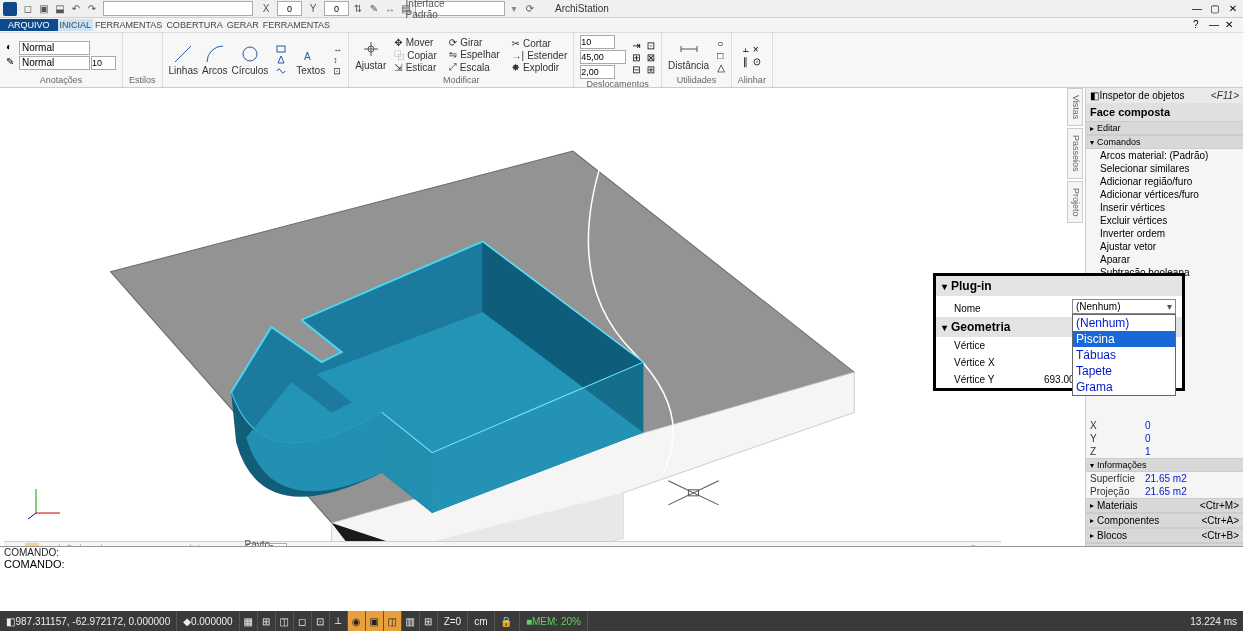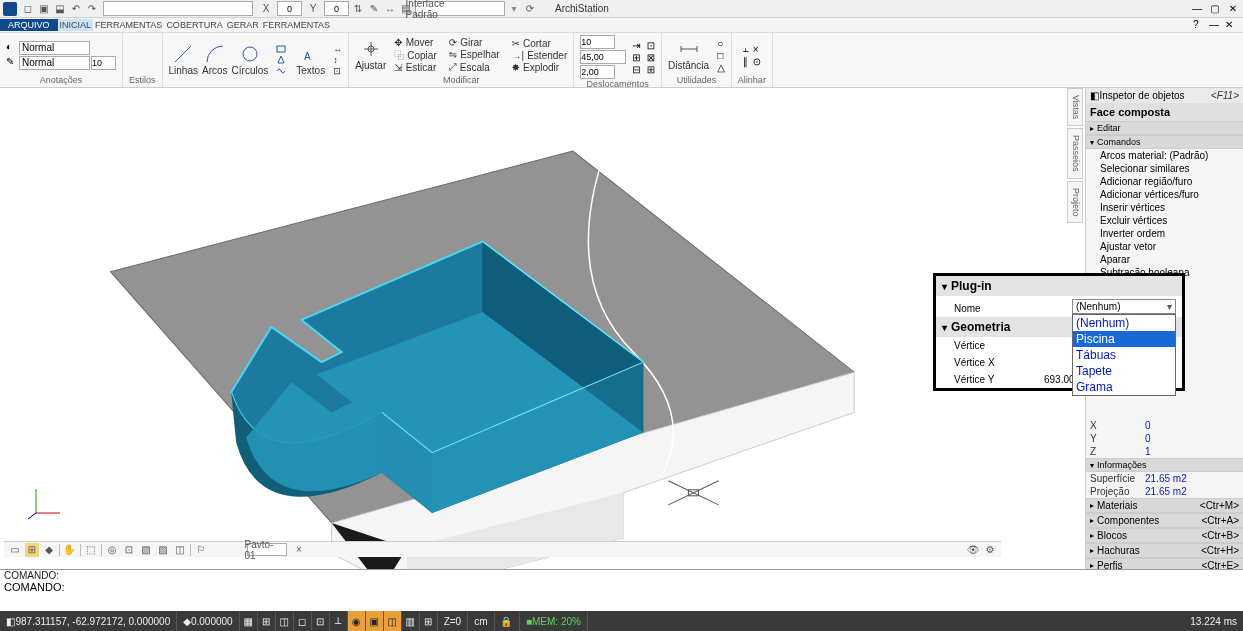--- a/index.html
+++ b/index.html
@@ -62,21 +62,21 @@
 .popup .dd-list{position:absolute;left:0;right:0;top:100%;background:#fff;border:1px solid #666;z-index:60;}
 .popup .dd-item{padding:1px 3px;font-size:12px;color:#0018c9;}
 .popup .dd-item.hl{background:#1a68d6;color:#fff;}
 .popup .cursor{position:absolute;right:8px;top:42px;font-size:14px;pointer-events:none;}
 .vtb{position:absolute;bottom:74px;left:4px;right:242px;height:16px;display:flex;align-items:center;gap:3px;background:#f5f5f5;border-top:1px solid #ccc;padding:0 4px;}
 .vtb span{width:14px;height:14px;display:inline-flex;align-items:center;justify-content:center;color:#555;}
 .vtb .vsep{width:1px;height:12px;background:#bbb;}
 .vtb .tab-name{border:1px solid #aaa;padding:0 20px 0 4px;background:#fff;font-size:9px;height:13px;display:flex;align-items:center;margin-left:36px;}
 .vtb .tab-close{margin-left:2px;}
 .vtb .right-icons{margin-left:auto;display:flex;gap:3px;}
-.cmdline{position:absolute;bottom:8px;left:0;right:0;height:54px;border-top:1px solid #999;background:#fff;font-family:"Courier New",monospace;font-size:10px;overflow:hidden;}
+.cmdline{position:absolute;bottom:31px;left:0;right:0;height:54px;border-top:1px solid #999;background:#fff;font-family:"Courier New",monospace;font-size:10px;overflow:hidden;}
 .cmdline .line{padding:0 4px;color:#222;}
 .cmdline .prompt{padding:0 4px;color:#000;font-size:11px;}
 .statusbar{position:absolute;bottom:0;left:0;right:0;height:20px;background:#3a3a3a;color:#eee;display:flex;align-items:center;font-size:9px;}
 .statusbar .cell{padding:0 6px;border-right:1px solid #555;height:100%;display:flex;align-items:center;}
 .statusbar .btns{display:flex;}
 .statusbar .btns span{width:18px;height:20px;display:inline-flex;align-items:center;justify-content:center;border-right:1px solid #555;}
 .statusbar .btns span.on{background:#e8a03c;color:#222;}
 .statusbar .right{margin-left:auto;padding:0 6px;}
 .xyz{position:absolute;left:28px;bottom:110px;}
 </style>

